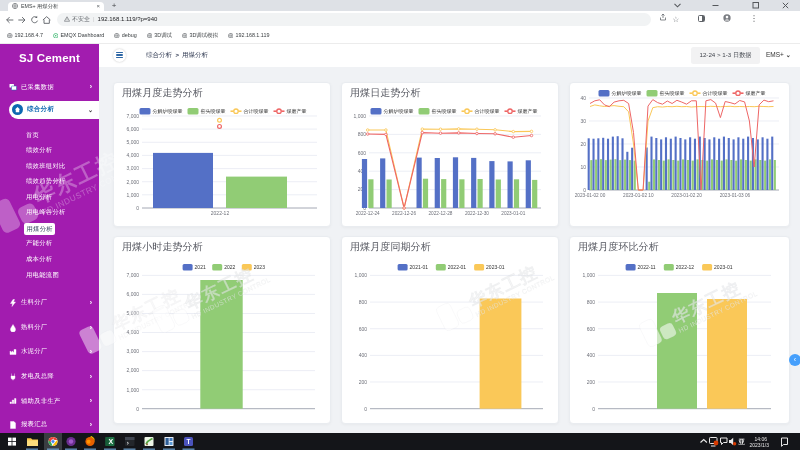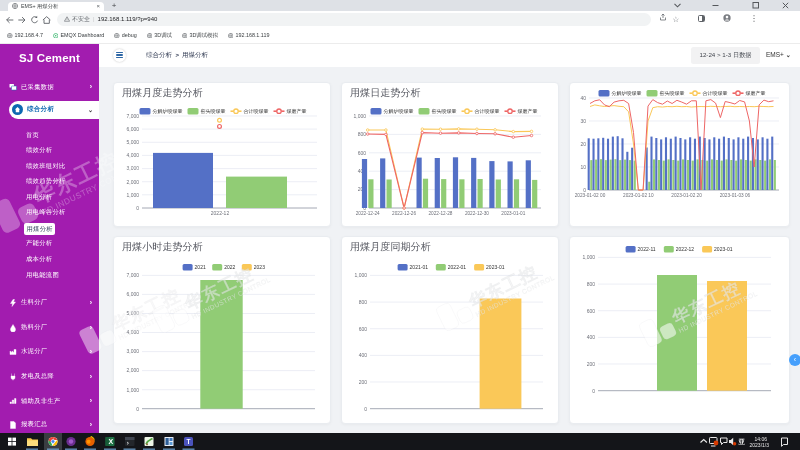--- a/index.html
+++ b/index.html
@@ -471,20 +471,21 @@
       <text x="25" y="102.2" font-size="5.0" fill="#6E7079" text-anchor="end">400</text>
       <line x1="28" y1="100.4" x2="201" y2="100.4" stroke="#E4E7F0" stroke-width="0.7"></line>
       <text x="25" y="128.8" font-size="5.0" fill="#6E7079" text-anchor="end">200</text>
       <line x1="28" y1="127.0" x2="201" y2="127.0" stroke="#E4E7F0" stroke-width="0.7"></line>
       <text x="25" y="155.5" font-size="5.0" fill="#6E7079" text-anchor="end">0</text>
       <line x1="28" y1="153.7" x2="201" y2="153.7" stroke="#8d93a1" stroke-width="0.8"></line>
       <rect x="137.6" y="43.5" width="41.8" height="110.2" fill="#fac858"></rect>
     </svg>
   </div>
 <div class="card" style="left:569px;top:236px;width:221px;height:188px">
+    <div class="ct">用煤月度环比分析</div>
     <svg width="219" height="169" viewBox="0 0 219 169" style="display:block">
       <rect x="55.6" y="9.0" width="10" height="6.5" rx="1.5" fill="#5470c6"></rect>
       <text x="67.6" y="14.4" font-size="5" fill="#333">2022-11</text>
       <rect x="93.8" y="9.0" width="10" height="6.5" rx="1.5" fill="#91cc75"></rect>
       <text x="105.8" y="14.4" font-size="5" fill="#333">2022-12</text>
       <rect x="132.1" y="9.0" width="10" height="6.5" rx="1.5" fill="#fac858"></rect>
       <text x="144.1" y="14.4" font-size="5" fill="#333">2023-01</text>
       <text x="25" y="22.2" font-size="5.0" fill="#6E7079" text-anchor="end">1,000</text>
       <line x1="28" y1="20.4" x2="201" y2="20.4" stroke="#E4E7F0" stroke-width="0.7"></line>
       <text x="25" y="48.9" font-size="5.0" fill="#6E7079" text-anchor="end">800</text>

